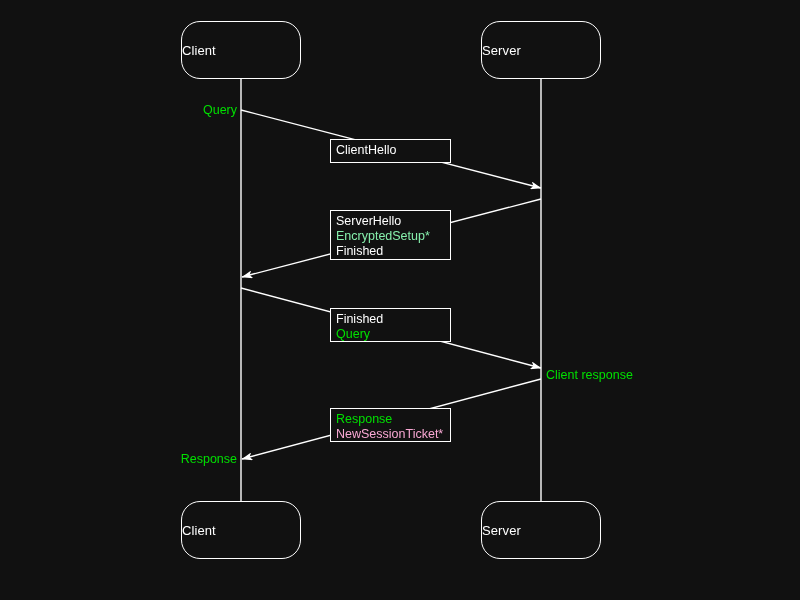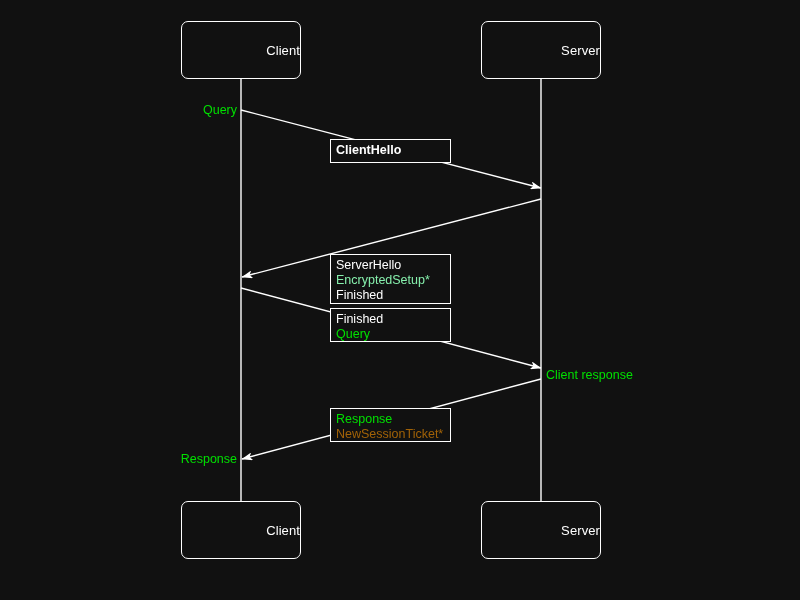--- a/index.html
+++ b/index.html
@@ -20,25 +20,25 @@
     position: absolute;
     left: 0;
     top: 0;
     width: 800px;
     height: 600px;
   }
   .actor-box {
     position: absolute;
     box-sizing: border-box;
     border: 1.4px solid #ffffff;
-    border-radius: 7px;
+    border-radius: 19px;
     background: #111111;
     display: flex;
     align-items: center;
-    justify-content: flex-end;
+    justify-content: flex-start;
   }
   .actor-label {
     color: #ffffff;
     font-size: 13px;
     font-family: "Liberation Sans", sans-serif;
     letter-spacing: 0.1px;
   }
   .msg-box {
     position: absolute;
     box-sizing: border-box;
@@ -98,32 +98,32 @@
     <span class="actor-label">Server</span>
   </div>
 
   <div class="note-label note-left" style="left:100px; top:103px; width:137px; color:#00e000;">Query</div>
 
   <div class="note-label note-right" style="left:546px; top:368px; color:#00e000;">Client response</div>
 
   <div class="note-label note-left" style="left:100px; top:452px; width:137px; color:#00e000;">Response</div>
 
   <div class="msg-box" style="left:330px; top:139px; width:121px; height:24px;">
-    <span class="msg-line" style="color:#ffffff;font-weight:bold;">ClientHello</span>
+    <span class="msg-line" style="color:#ffffff;">ClientHello</span>
   </div>
 
-  <div class="msg-box" style="left:330px; top:210px; width:121px; height:50px;margin-top:44px;">
+  <div class="msg-box" style="left:330px; top:210px; width:121px; height:50px;">
     <span class="msg-line" style="color:#ffffff;">ServerHello</span>
     <span class="msg-line" style="color:#86efac;">EncryptedSetup*</span>
     <span class="msg-line" style="color:#ffffff;">Finished</span>
   </div>
 
   <div class="msg-box" style="left:330px; top:308px; width:121px; height:34px;">
     <span class="msg-line" style="color:#ffffff;">Finished</span>
     <span class="msg-line" style="color:#00e000;">Query</span>
   </div>
 
   <div class="msg-box" style="left:330px; top:408px; width:121px; height:34px;">
     <span class="msg-line" style="color:#00e000;">Response</span>
-    <span class="msg-line" style="color:#a16207;">NewSessionTicket*</span>
+    <span class="msg-line" style="color:#f9a8d4;">NewSessionTicket*</span>
   </div>
 
 </div>
 
 </body></html>

